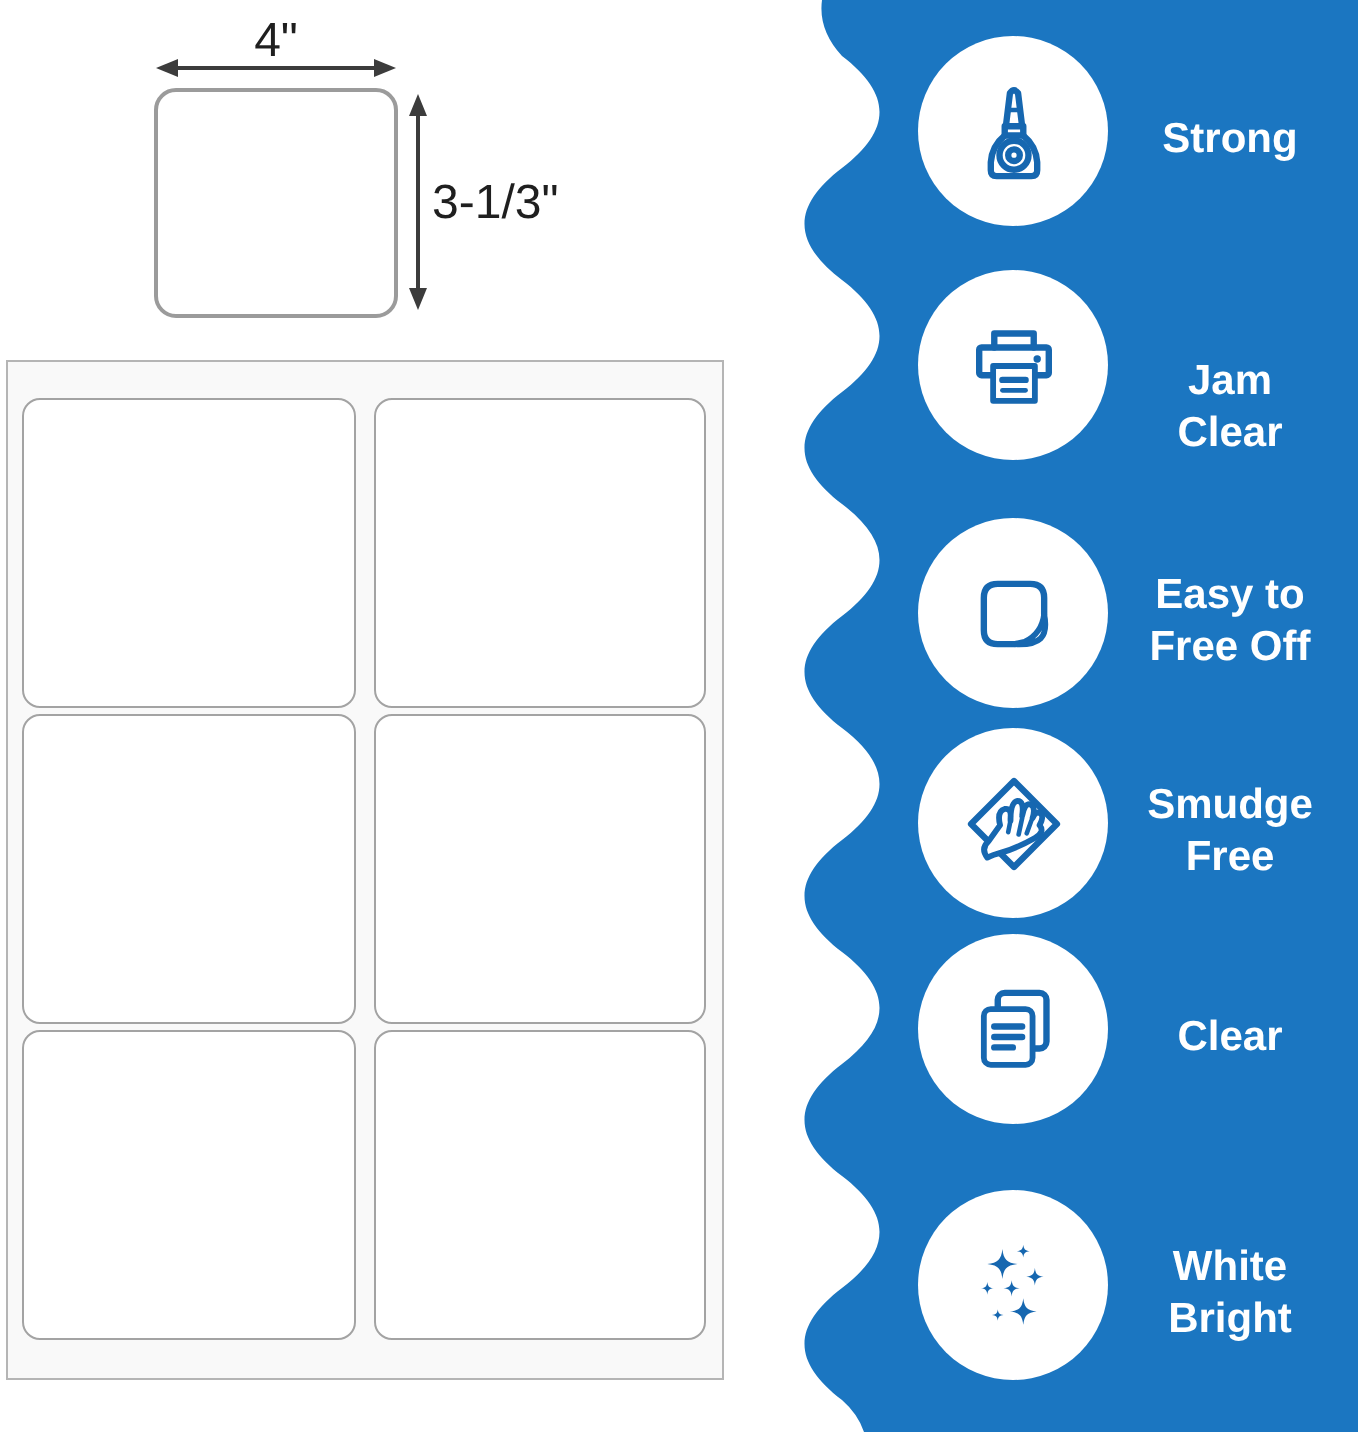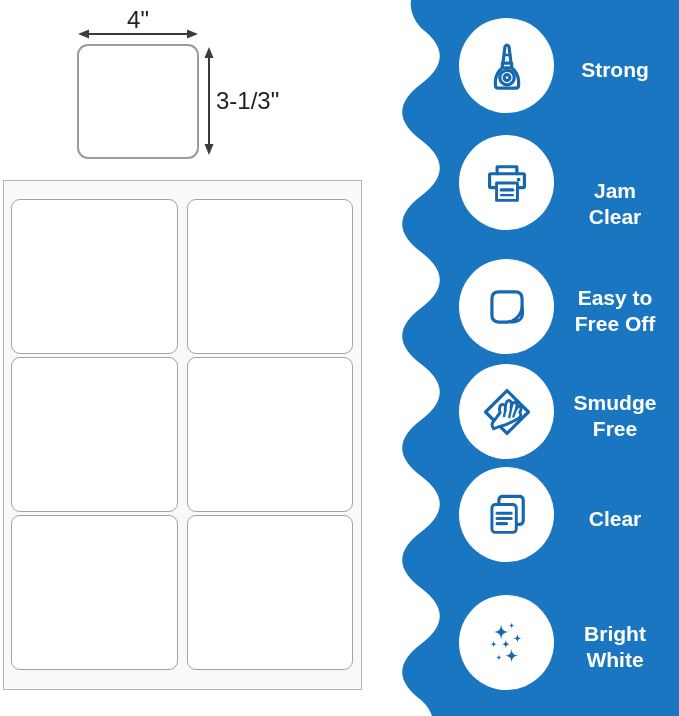--- a/index.html
+++ b/index.html
@@ -183,19 +183,19 @@
             <path transform="translate(58,20) scale(0.55)" d="M0,-10 C0.8,-3 3,-0.8 10,0 C3,0.8 0.8,3 0,10 C-0.8,3 -3,0.8 -10,0 C-3,-0.8 -0.8,-3 0,-10 Z"></path>
             <path transform="translate(68,42) scale(0.75)" d="M0,-10 C0.8,-3 3,-0.8 10,0 C3,0.8 0.8,3 0,10 C-0.8,3 -3,0.8 -10,0 C-3,-0.8 -0.8,-3 0,-10 Z"></path>
             <path transform="translate(27,52) scale(0.55)" d="M0,-10 C0.8,-3 3,-0.8 10,0 C3,0.8 0.8,3 0,10 C-0.8,3 -3,0.8 -10,0 C-3,-0.8 -0.8,-3 0,-10 Z"></path>
             <path transform="translate(48,52) scale(0.7)" d="M0,-10 C0.8,-3 3,-0.8 10,0 C3,0.8 0.8,3 0,10 C-0.8,3 -3,0.8 -10,0 C-3,-0.8 -0.8,-3 0,-10 Z"></path>
             <path transform="translate(58,72) scale(1.15)" d="M0,-10 C0.8,-3 3,-0.8 10,0 C3,0.8 0.8,3 0,10 C-0.8,3 -3,0.8 -10,0 C-3,-0.8 -0.8,-3 0,-10 Z"></path>
             <path transform="translate(36,75) scale(0.5)" d="M0,-10 C0.8,-3 3,-0.8 10,0 C3,0.8 0.8,3 0,10 C-0.8,3 -3,0.8 -10,0 C-3,-0.8 -0.8,-3 0,-10 Z"></path>
           </g>
         </svg>
       </div>
       <div class="feature-label">
+        <span>White</span>
         <span>Bright</span>
-        <span>White</span>
       </div>
     </div>
 
   </div>
 </div>
 
 </body></html>

